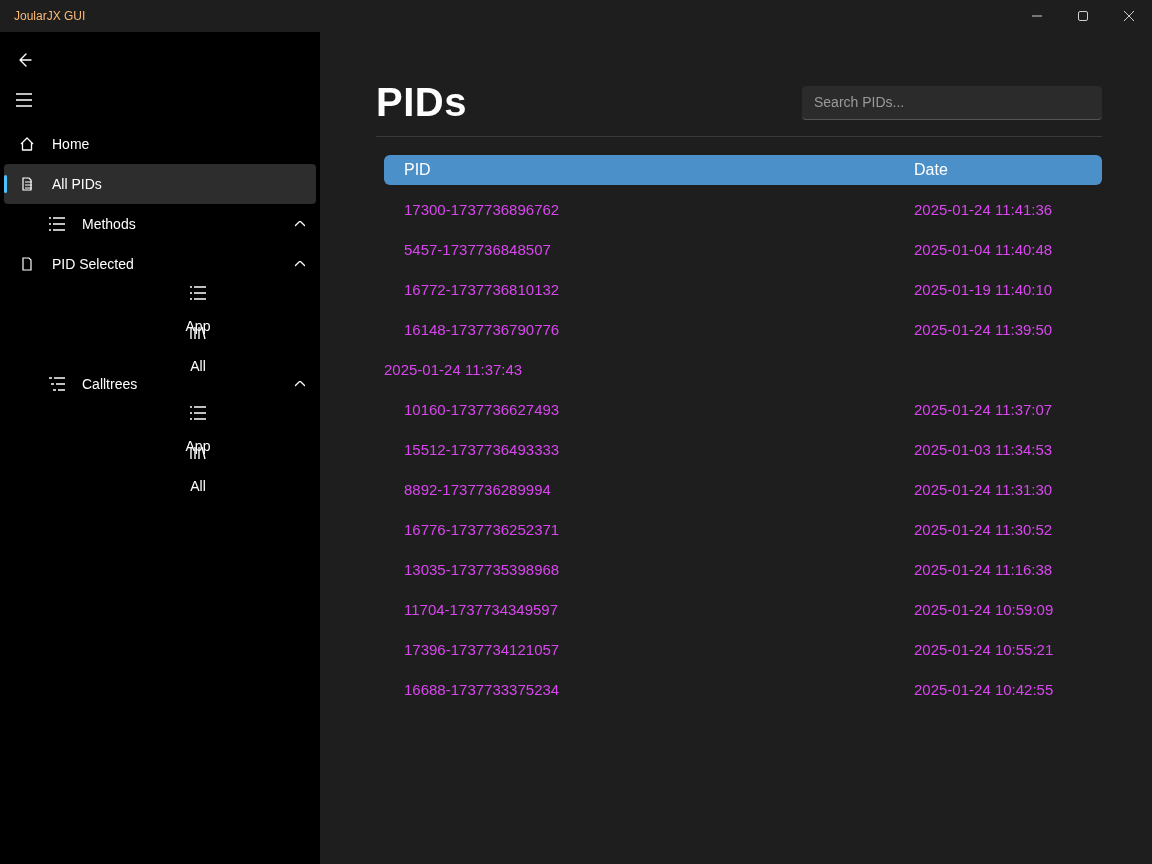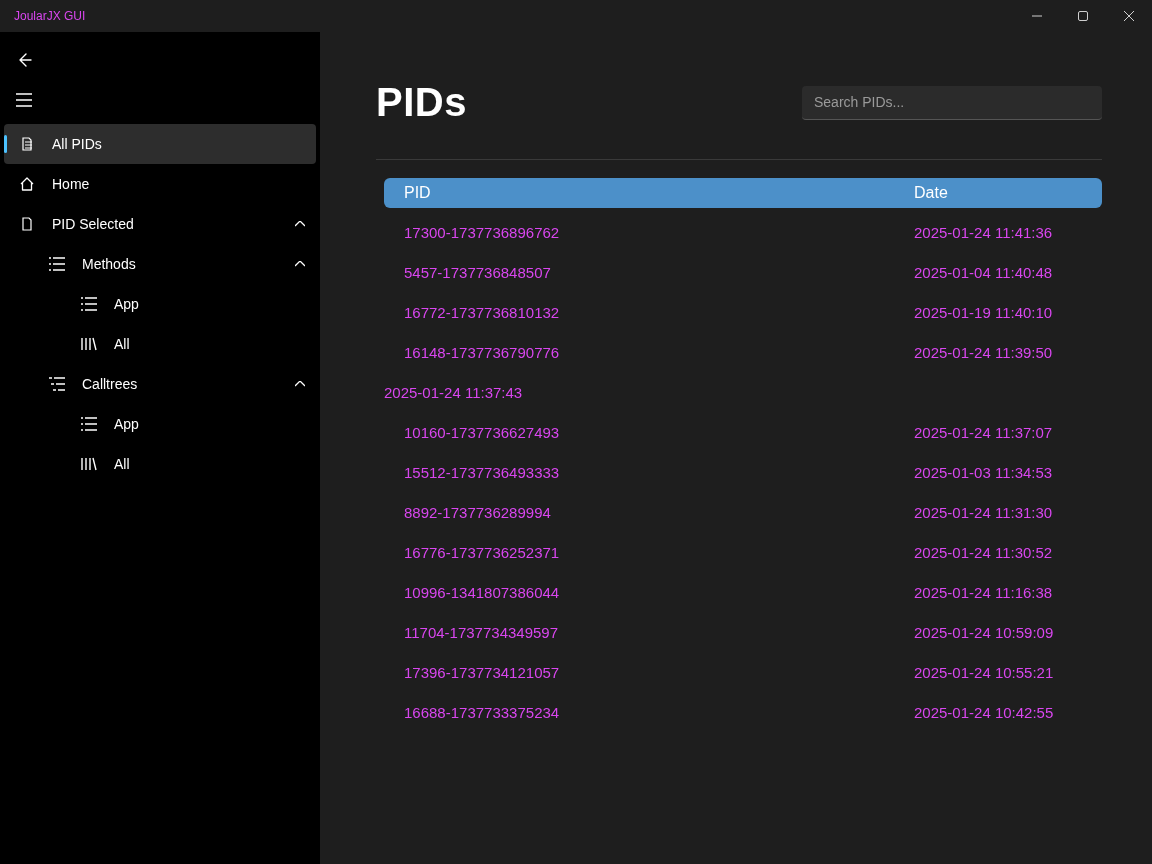--- a/index.html
+++ b/index.html
@@ -19,21 +19,21 @@
   .titlebar {
     height: 32px;
     background: #1e1e1e;
     display: flex;
     align-items: center;
     justify-content: space-between;
     padding-left: 14px;
   }
   .titlebar-title {
     font-size: 12px;
-    color: #d946ef;
+    color: #fdba74;
   }
   .window-controls {
     display: flex;
     height: 100%;
   }
   .window-btn {
     width: 46px;
     height: 100%;
     display: flex;
     align-items: center;
@@ -105,33 +105,33 @@
   .nav-item .chevron {
     width: 32px;
     display:flex;
     align-items:center;
     justify-content:center;
     color:#fff;
   }
   
   .lvl1 { padding-left: 14px; }
   .lvl2 { padding-left: 44px; }
-  .lvl3 { padding-left: 76px; }
+  .lvl3 { padding-left: 76px; flex-direction: column; }
   
   .main {
     flex: 1;
     background: #1e1e1e;
     padding: 48px 50px 0 56px;
     overflow: auto;
   }
   .main-header {
     display: flex;
     align-items: center;
     justify-content: space-between;
-    margin-bottom: 34px;
+    margin-bottom: 11px;
     gap: 44px;
   }
   .page-title {
     font-size: 40px;
     font-weight: 600;
     letter-spacing: 0.5px;
   }
   .search-box {
     width: 300px;
     height: 34px;
@@ -220,67 +220,67 @@
         </svg>
     </div>
     <div class="sidebar-iconbtn">
       <svg width="16" height="14" viewBox="0 0 16 14">
           <path d="M0 1 H16 M0 7 H16 M0 13 H16" stroke="#fff" stroke-width="1.4"></path>
         </svg>
     </div>
 
     <div class="nav">
 
+      <div class="nav-item lvl1">
+        <span class="icon-slot">
+          <svg width="16" height="16" viewBox="0 0 16 16">
+              <path d="M2 8 L8 2 L14 8 M3.5 7 V14 H12.5 V7" stroke="#fff" stroke-width="1.3" fill="none" stroke-linejoin="round"></path>
+            </svg>
+        </span>
+        <span class="label">Home</span>
+      </div>
+
       <div class="nav-item lvl1 active">
         <span class="icon-slot">
           <svg width="16" height="16" viewBox="0 0 16 16">
               <path d="M4 2 H10 L12 4 V14 H4 Z" stroke="#fff" stroke-width="1.2" fill="none"></path>
               <path d="M6 6 H13 M6 9 H13 M6 12 H13" stroke="#fff" stroke-width="1"></path>
             </svg>
         </span>
         <span class="label">All PIDs</span>
       </div>
 
-      <div class="nav-item lvl1">
-        <span class="icon-slot">
-          <svg width="16" height="16" viewBox="0 0 16 16">
-              <path d="M2 8 L8 2 L14 8 M3.5 7 V14 H12.5 V7" stroke="#fff" stroke-width="1.3" fill="none" stroke-linejoin="round"></path>
-            </svg>
-        </span>
-        <span class="label">Home</span>
+      <div class="nav-item lvl2">
+        <span class="icon-slot">
+          <svg width="16" height="14" viewBox="0 0 16 14">
+              <path d="M0 1 H2 M4 1 H16 M0 7 H2 M4 7 H16 M0 13 H2 M4 13 H16" stroke="#fff" stroke-width="1.3"></path>
+            </svg>
+        </span>
+        <span class="label">Methods</span>
+        <span class="chevron">
+          <svg width="10" height="6" viewBox="0 0 10 6">
+              <path d="M0 5 L5 0 L10 5" stroke="#fff" stroke-width="1.3" fill="none"></path>
+            </svg>
+        </span>
       </div>
 
       <div class="nav-item lvl1">
         <span class="icon-slot">
           <svg width="16" height="16" viewBox="0 0 16 16">
               <path d="M4 2 H10 L12 4 V14 H4 Z" stroke="#fff" stroke-width="1.2" fill="none"></path>
             </svg>
         </span>
         <span class="label">PID Selected</span>
         <span class="chevron">
           <svg width="10" height="6" viewBox="0 0 10 6">
               <path d="M0 5 L5 0 L10 5" stroke="#fff" stroke-width="1.3" fill="none"></path>
             </svg>
         </span>
       </div>
 
-      <div class="nav-item lvl2">
-        <span class="icon-slot">
-          <svg width="16" height="14" viewBox="0 0 16 14">
-              <path d="M0 1 H2 M4 1 H16 M0 7 H2 M4 7 H16 M0 13 H2 M4 13 H16" stroke="#fff" stroke-width="1.3"></path>
-            </svg>
-        </span>
-        <span class="label">Methods</span>
-        <span class="chevron">
-          <svg width="10" height="6" viewBox="0 0 10 6">
-              <path d="M0 5 L5 0 L10 5" stroke="#fff" stroke-width="1.3" fill="none"></path>
-            </svg>
-        </span>
-      </div>
-
       <div class="nav-item lvl3">
         <span class="icon-slot">
           <svg width="16" height="14" viewBox="0 0 16 14">
               <path d="M0 1 H2 M4 1 H16 M0 7 H2 M4 7 H16 M0 13 H2 M4 13 H16" stroke="#fff" stroke-width="1.3"></path>
             </svg>
         </span>
         <span class="label">App</span>
       </div>
 
       <div class="nav-item lvl3">
@@ -370,21 +370,21 @@
           </div>
           <div class="table-row">
             <div class="cell-pid">8892-1737736289994</div>
             <div class="cell-date">2025-01-24 11:31:30</div>
           </div>
           <div class="table-row">
             <div class="cell-pid">16776-1737736252371</div>
             <div class="cell-date">2025-01-24 11:30:52</div>
           </div>
           <div class="table-row">
-            <div class="cell-pid">10996-1341807386044</div>
+            <div class="cell-pid">13035-1737735398968</div>
             <div class="cell-date">2025-01-24 11:16:38</div>
           </div>
           <div class="table-row">
             <div class="cell-pid">11704-1737734349597</div>
             <div class="cell-date">2025-01-24 10:59:09</div>
           </div>
           <div class="table-row">
             <div class="cell-pid">17396-1737734121057</div>
             <div class="cell-date">2025-01-24 10:55:21</div>
           </div>

